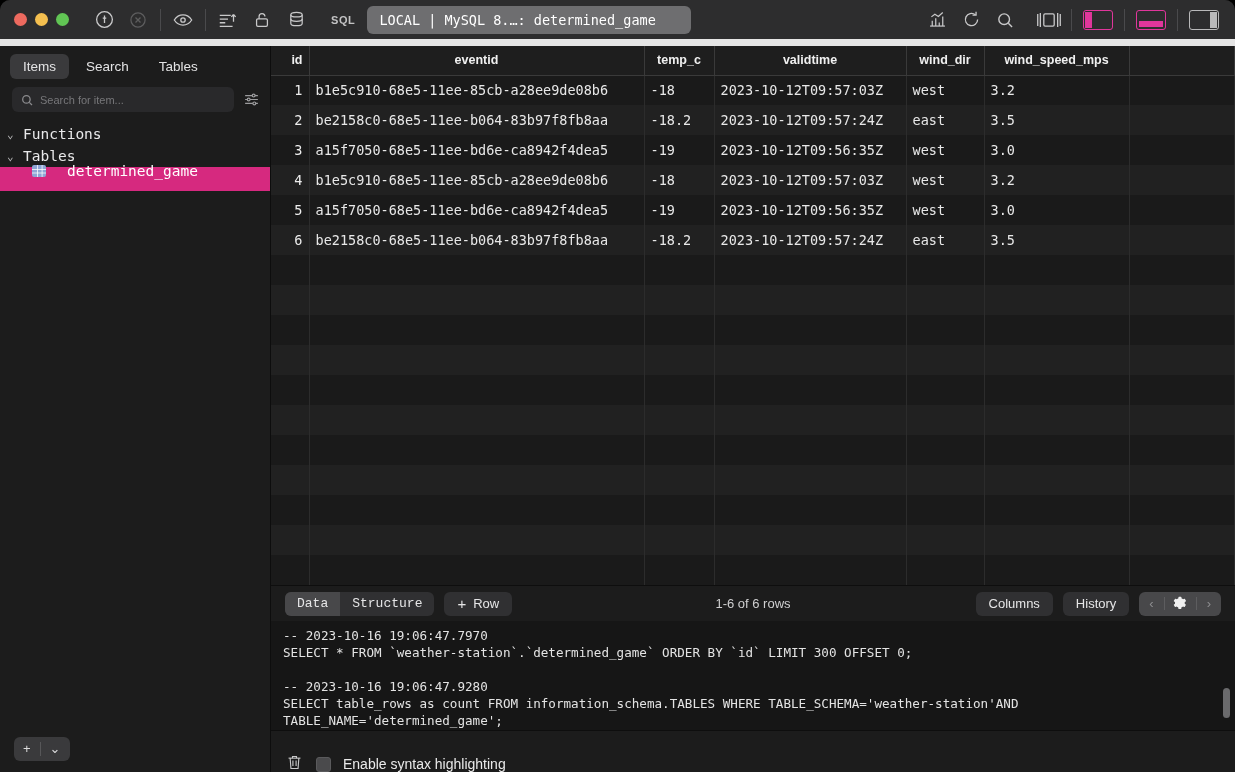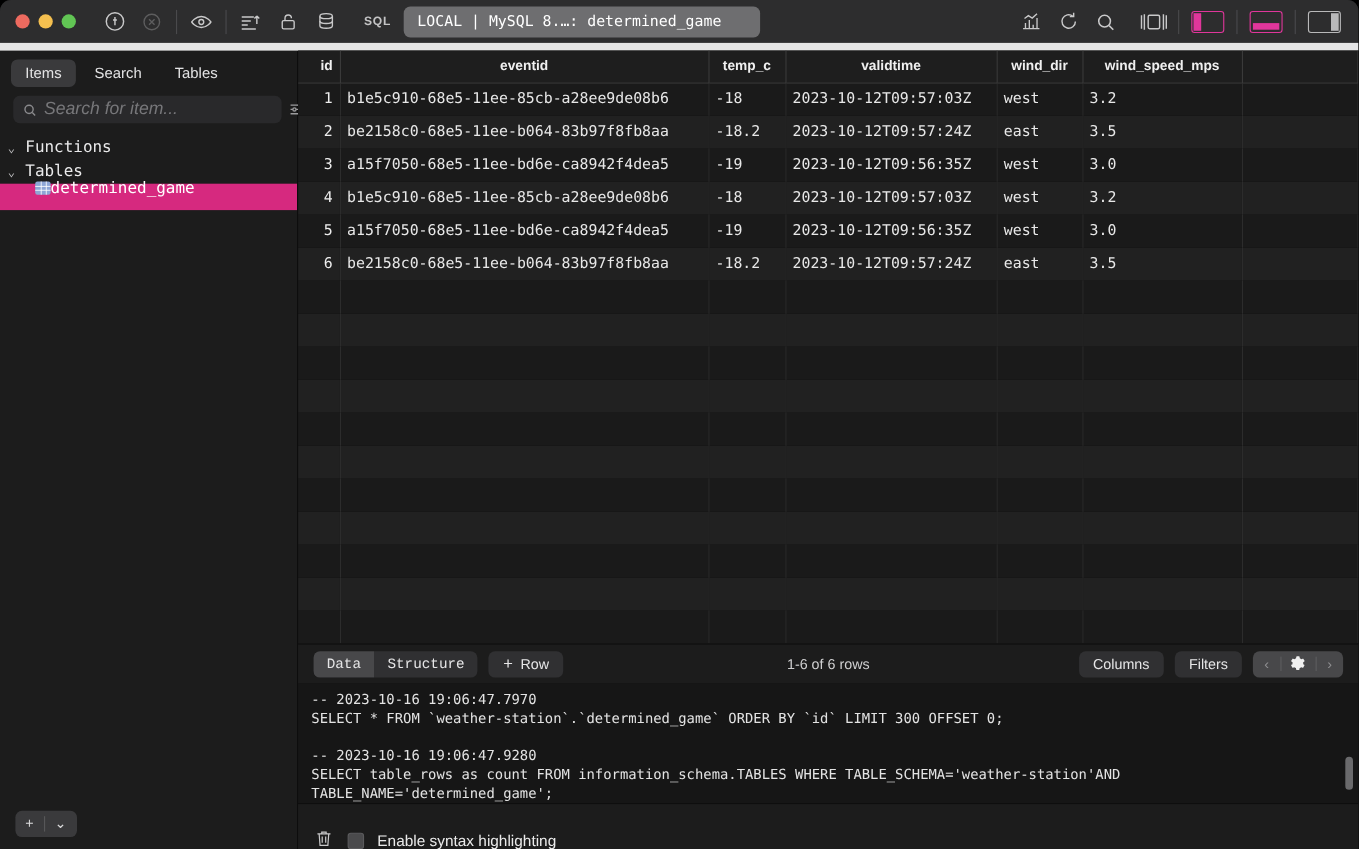--- a/index.html
+++ b/index.html
@@ -88,37 +88,36 @@
   }
   .seg-tab.active { background: #3a3a3c; }
   .search-row { display: flex; align-items: center; gap: 6px; padding: 2px 8px 8px 12px; }
   .search-box {
     flex: 1; height: 25px; background: #29292b;
     border-radius: 6px; display: flex; align-items: center;
     padding: 0 8px; gap: 6px;
   }
   .search-box input {
     flex: 1; background: transparent; border: none; outline: none;
-    color: #84cc16; font-size: 16px;
+    color: #84cc16; font-size: 11px;
     font-family: "Liberation Sans", sans-serif;
-    font-style: italic;
   }
   .search-box input::placeholder { color: #77777a; }
   .filter-icon { width: 22px; display: flex; justify-content: center; color: #9b9b9d; }
 
   .tree { flex: 1; overflow: hidden; padding-top: 3px; }
   .tree-group {
     display: flex; align-items: center; gap: 6px;
     padding: 3px 0 3px 7px;
     color: #e9e9ea; font-size: 14.5px;
     font-family: "DejaVu Sans Mono", monospace;
   }
   .chev { color: #c0c0c2; font-size: 11px; width: 10px; }
   .tree-item {
-    display: flex; align-items: center; gap: 0;
+    display: flex; align-items: center; gap: 21px;
     padding: 4px 0 20px 32px; height: 15px;
     font-size: 14.5px; color: #e9e9ea;
     font-family: "DejaVu Sans Mono", monospace;
   }
   .tree-item.selected { background: #d6297f; color: #fff; }
   .tbl-icon {
     width: 14px; height: 12px; border-radius: 2px;
     background: #8ea6d6;
     position: relative; flex: 0 0 14px;
   }
@@ -580,21 +579,21 @@
         <div class="btn">
           <span style="font-size:15px">+</span>
           <span>Row</span>
         </div>
         <div class="rows-label">1-6 of 6 rows</div>
         <div class="tool-right">
           <div class="btn">
             <span>Columns</span>
           </div>
           <div class="btn">
-            <span>Filters</span>
+            <span>History</span>
           </div>
           <div class="pager">
             <span class="pg">‹</span>
             <span class="vsep"></span>
             <span class="gear">
               <svg width="15" height="15" viewBox="0 0 24 24" fill="currentColor">
                 <path d="M12 8.2a3.8 3.8 0 100 7.6 3.8 3.8 0 000-7.6zm0 6a2.2 2.2 0 110-4.4 2.2 2.2 0 010 4.4z"></path>
                 <path d="M20.4 13.4l-1.7-1a7.3 7.3 0 000-2.8l1.7-1a.8.8 0 00.3-1l-1.6-2.8a.8.8 0 00-1-.34l-1.9.75a7.4 7.4 0 00-2.4-1.4l-.3-2a.8.8 0 00-.8-.7h-3.2a.8.8 0 00-.8.7l-.3 2a7.4 7.4 0 00-2.4 1.4l-1.9-.75a.8.8 0 00-1 .34L1.3 7.6a.8.8 0 00.3 1l1.7 1a7.3 7.3 0 000 2.8l-1.7 1a.8.8 0 00-.3 1l1.6 2.8a.8.8 0 001 .34l1.9-.75a7.4 7.4 0 002.4 1.4l.3 2a.8.8 0 00.8.7h3.2a.8.8 0 00.8-.7l.3-2a7.4 7.4 0 002.4-1.4l1.9.75a.8.8 0 001-.34l1.6-2.8a.8.8 0 00-.3-1z"></path>
               </svg>
             </span>

